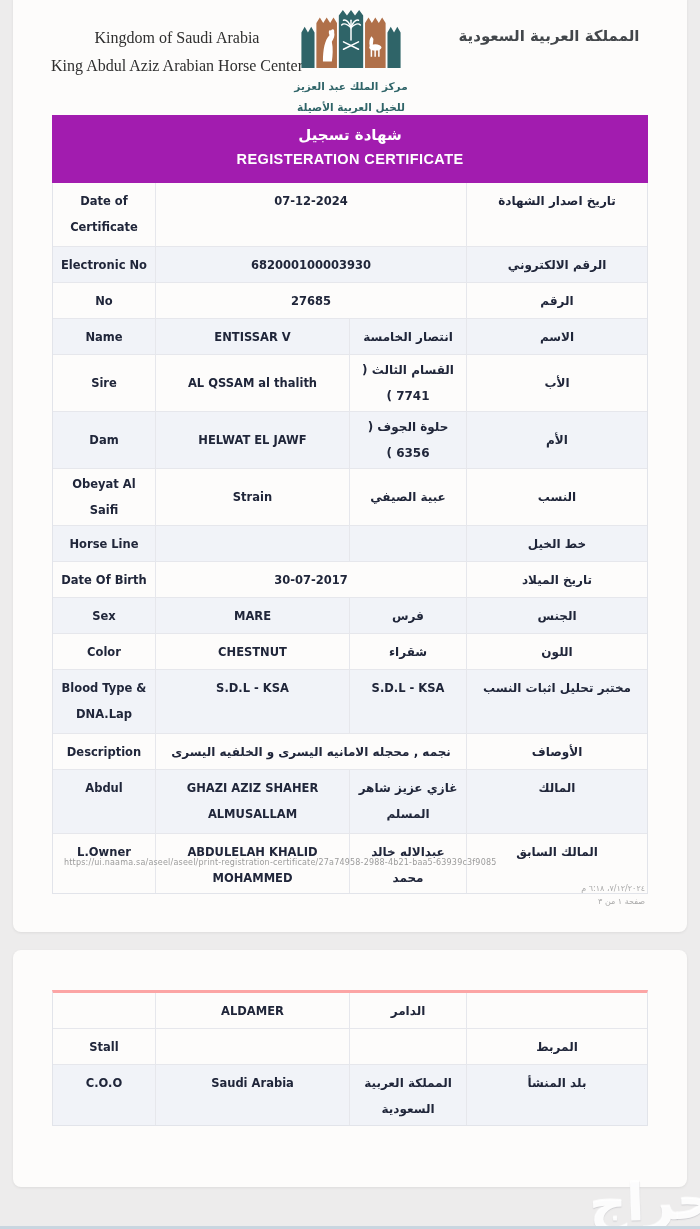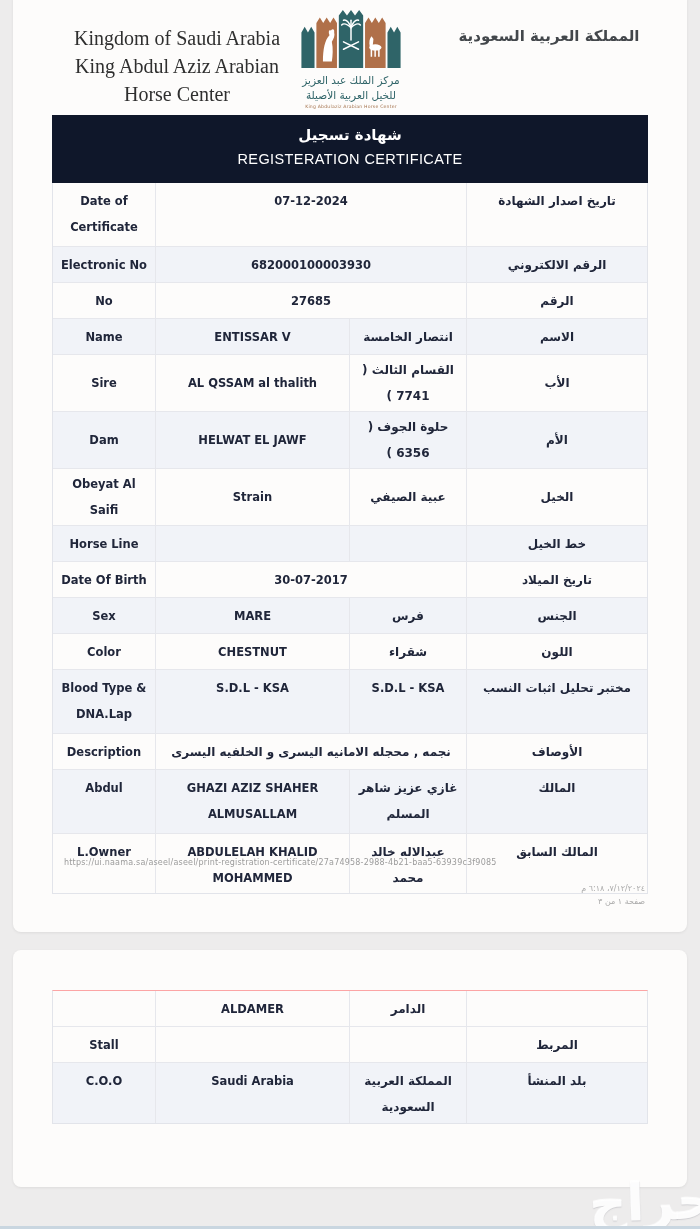--- a/index.html
+++ b/index.html
@@ -15,32 +15,32 @@
     position:absolute; left:13px; width:674px;
     background:#fdfcfb; border-radius:8px;
     box-shadow:0 1px 3px rgba(0,0,0,0.07);
   }
   #page1 { top:-8px; height:940px; }
   #page2 { top:950px; height:237px; }
   .abs { position:absolute; }
 
   
   .hdr-en { left:38px; top:32px; width:252px; text-align:center;
-    font-family:"Liberation Serif", serif; font-size:20px; color:#2f2f2f; line-height:28px; }
+    font-family:"Liberation Serif", serif; font-size:16px; color:#2f2f2f; line-height:28px; }
   .hdr-ar { left:405px; top:30px; width:262px; text-align:center;
     font-size:15px; font-weight:700; color:#43474b; line-height:28px; }
   .logo-box { left:278px; top:18px; width:120px; text-align:center; }
-  .logo-ar { font-size:10.5px; font-weight:400; color:#2f6468; line-height:13px; margin-top:2px; }
+  .logo-ar { font-size:10.5px; font-weight:700; color:#2f6468; line-height:13px; margin-top:8px; }
   .logo-en { font-size:4.6px; color:#a5744f; letter-spacing:0.2px; margin-top:2px; }
 
   
-  .titlebar { left:39px; top:123px; width:596px; height:68px; background:#0f172a;
+  .titlebar { left:39px; top:123px; width:596px; height:68px; background:#a21caf;
     color:#ffffff; text-align:center; }
   .titlebar .t-ar { font-size:15px; font-weight:700; padding-top:11px; }
-  .titlebar .t-en { font-size:14.5px; font-weight:400; letter-spacing:0.4px; margin-top:7px;
+  .titlebar .t-en { font-size:14.5px; font-weight:700; letter-spacing:0.4px; margin-top:7px;
     font-family:"Liberation Sans", sans-serif; }
 
   
   .tbl { position:absolute; left:39px; width:596px; border:1px solid #e2e4ea; border-top:none; }
   .row { display:grid; grid-template-columns:103px 194px 117px 180px; border-bottom:1px solid #e6e7ec; }
   .row:last-child { border-bottom:none; }
   .row.alt { background:#f1f3f8; }
   .c { border-right:1px solid #e6e7ec; display:flex; align-items:center; justify-content:center;
     font-size:11.5px; font-weight:700; text-align:center; padding:2px 6px; line-height:26px; }
   .c:last-child { border-right:none; }
@@ -153,21 +153,21 @@
       <div class="c">Dam</div>
       <div class="c">HELWAT EL JAWF</div>
       <div class="c ar" dir="rtl">حلوة الجوف ( 6356 )</div>
       <div class="c ar" dir="rtl">الأم</div>
     </div>
 
     <div class="row h36">
       <div class="c">Obeyat Al Saifi</div>
       <div class="c">Strain</div>
       <div class="c ar" dir="rtl">عبية الصيفي</div>
-      <div class="c ar" dir="rtl">الخيل</div>
+      <div class="c ar" dir="rtl">النسب</div>
     </div>
 
     <div class="row h36 alt">
       <div class="c">Horse Line</div>
       <div class="c"></div>
       <div class="c ar" dir="rtl"></div>
       <div class="c ar" dir="rtl">خط الخيل</div>
     </div>
 
     <div class="row h36">
@@ -222,21 +222,21 @@
   <div class="abs url">https://ui.naama.sa/aseel/aseel/print-registration-certificate/27a74958-2988-4b21-baa5-63939c3f9085</div>
   <div class="abs meta">
     <div dir="rtl">٧/١٢/٢٠٢٤، ٦:١٨ م</div>
     <div dir="rtl">صفحة ١ من ٣</div>
   </div>
 
 </div>
 
 <div class="page" id="page2">
 
-  <div class="tbl" style="top:40px; border-top:1px solid #fca5a5;">
+  <div class="tbl" style="top:40px; border-top:3px solid #fca5a5;">
 
     <div class="row h36">
       <div class="c"></div>
       <div class="c">ALDAMER</div>
       <div class="c ar" dir="rtl">الدامر</div>
       <div class="c ar" dir="rtl"></div>
     </div>
 
 
     <div class="row h36">

